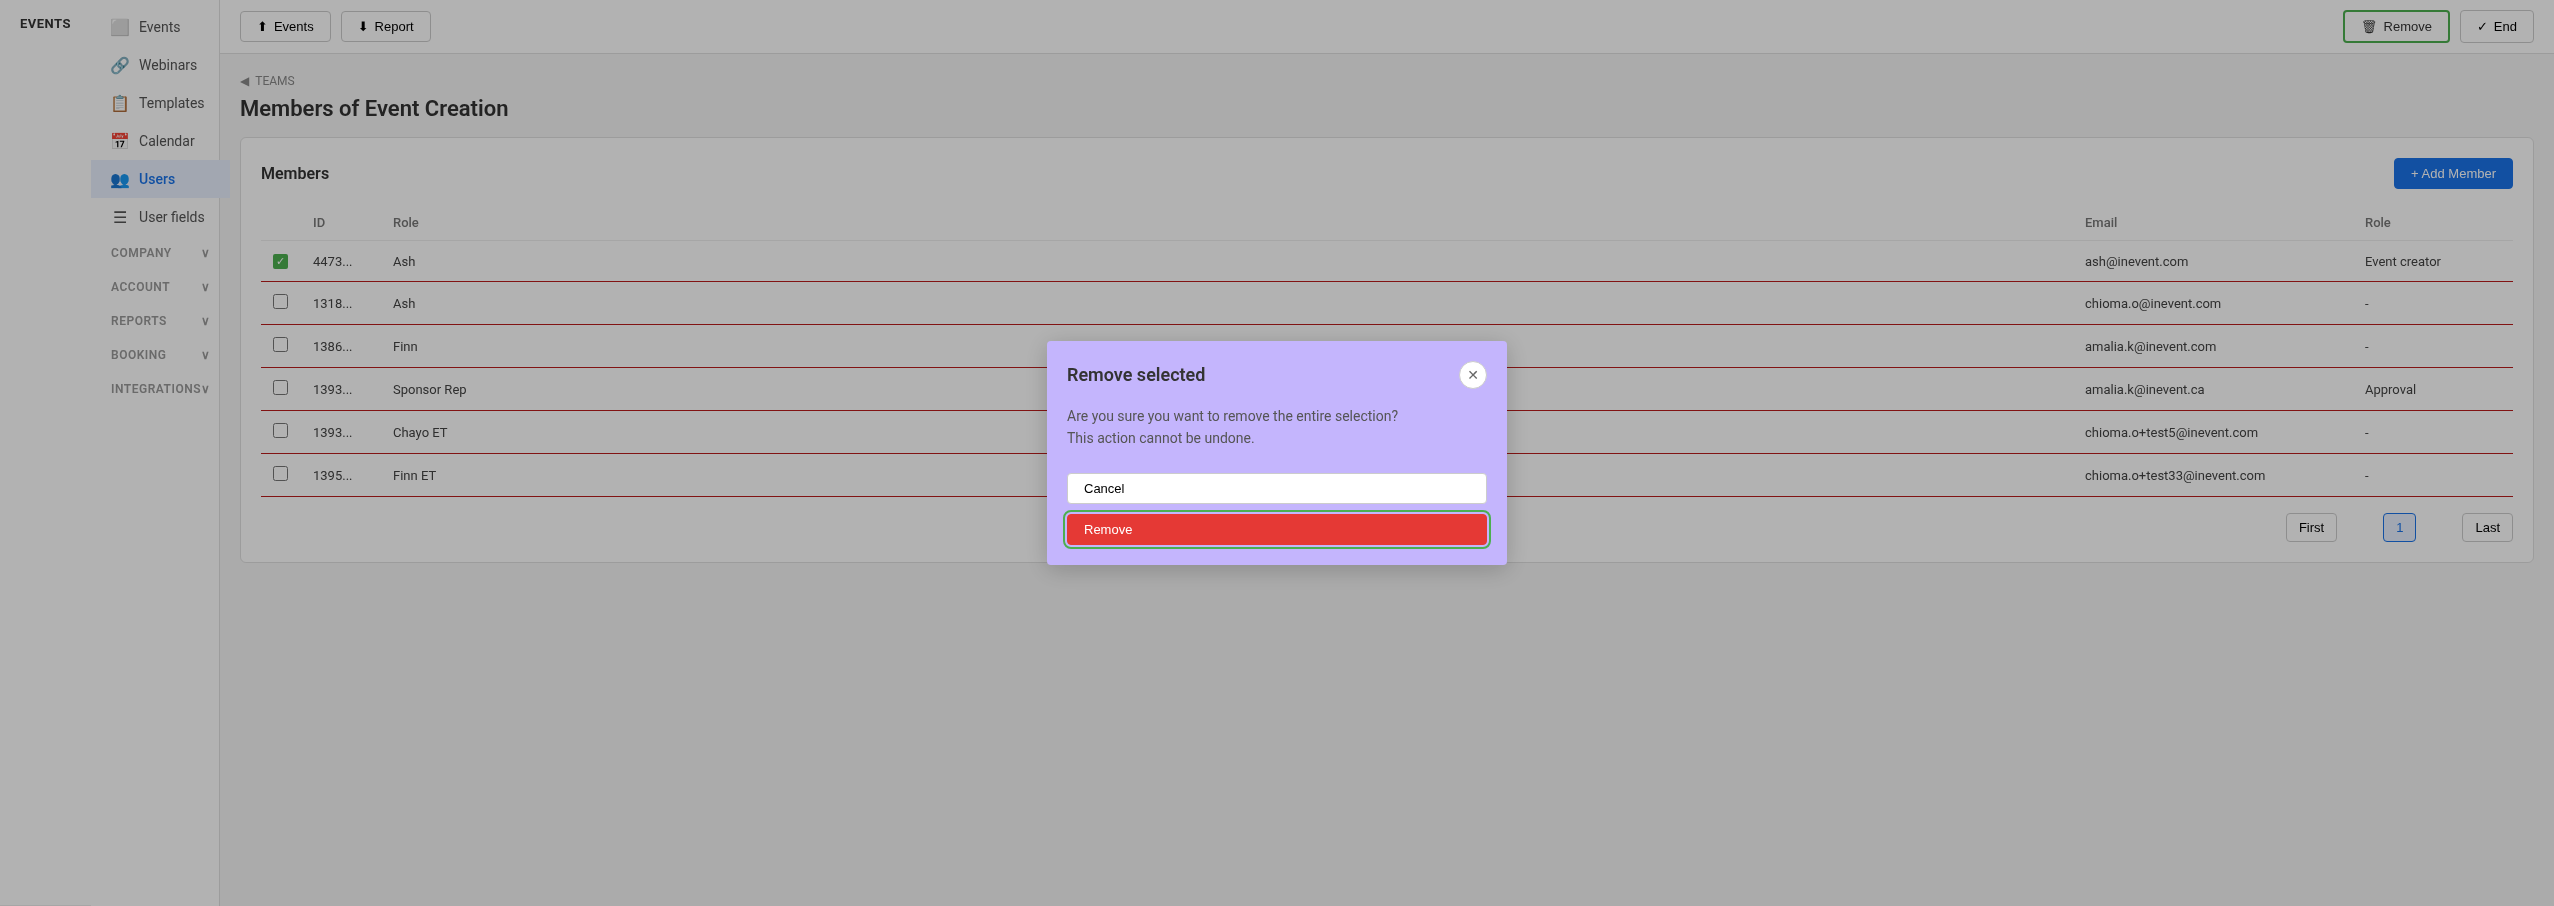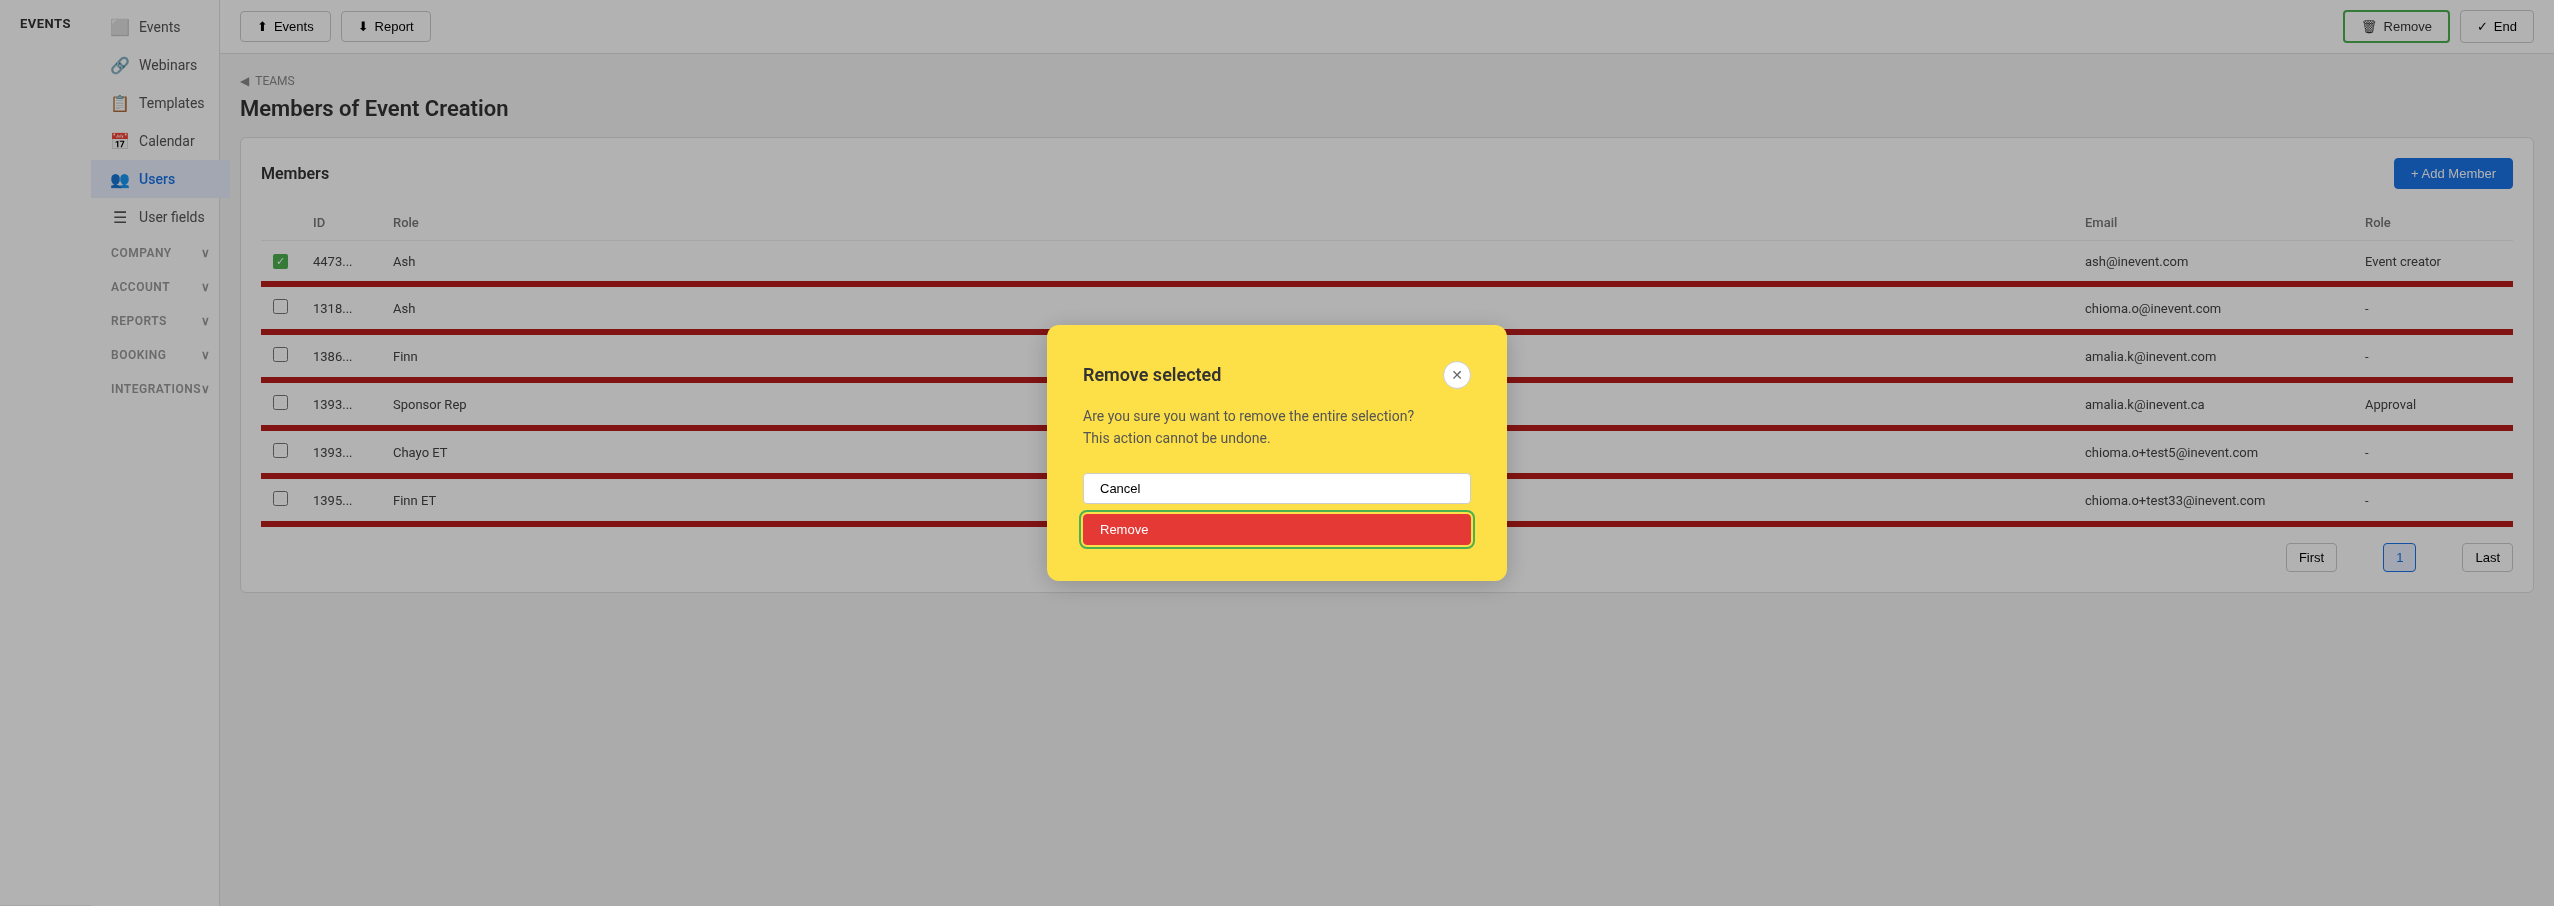--- a/index.html
+++ b/index.html
@@ -28,39 +28,39 @@
     .breadcrumb { display: flex; align-items: center; gap: 6px; font-size: 12px; color: #888; margin-bottom: 8px; cursor: pointer; }
     .page-title { font-size: 22px; font-weight: 600; color: #333; margin-bottom: 16px; }
 
     .card { background: #fff; border-radius: 6px; border: 1px solid #e0e0e0; padding: 20px; }
     .card-header { display: flex; align-items: center; justify-content: space-between; margin-bottom: 16px; }
     .card-title { font-size: 16px; font-weight: 600; color: #333; }
 
     
     table { width: 100%; border-collapse: collapse; }
     th { text-align: left; padding: 10px 12px; font-size: 13px; font-weight: 500; color: #777; border-bottom: 1px solid #eee; }
-    td { padding: 12px 12px; font-size: 13px; color: #444; border-bottom: 6px solid #b91c1c; }
+    td { padding: 12px 12px; font-size: 13px; color: #444; border-bottom: 1px solid #b91c1c; }
     .checkbox-col { width: 40px; }
     .id-col { width: 80px; }
     .name-col { }
     .email-col { width: 280px; }
     .role-col { width: 160px; }
 
     input[type="checkbox"] { width: 15px; height: 15px; cursor: pointer; accent-color: #1a73e8; }
     .checked-box { width: 15px; height: 15px; border: 2px solid #4caf50; background: #4caf50; display: inline-flex; align-items: center; justify-content: center; border-radius: 2px; }
     .checked-box::after { content: '✓'; color: white; font-size: 11px; }
 
     
     .pagination { display: flex; justify-content: flex-end; align-items: center; gap: 4px; margin-top: 16px; }
     .page-btn { padding: 6px 12px; border: 1px solid #ccc; border-radius: 4px; cursor: pointer; font-size: 13px; background: #fff; margin-left: 42px; }
     .page-btn.active { background: #e8f0fe; border-color: #1a73e8; color: #1a73e8; }
 
     
     .overlay { position: fixed; top: 0; left: 0; width: 100%; height: 100%; background: rgba(0,0,0,0.3); display: flex; align-items: center; justify-content: center; z-index: 1000; }
-    .modal { background: #fde047; border-radius: 12px; padding: 36px; width: 460px; box-shadow: 0 4px 24px rgba(0,0,0,0.2); }
+    .modal { background: #c4b5fd; border-radius: 4px; padding: 20px; width: 460px; box-shadow: 0 4px 24px rgba(0,0,0,0.2); }
     .modal-header { display: flex; align-items: center; justify-content: space-between; margin-bottom: 16px; }
     .modal-title { font-size: 18px; font-weight: 600; color: #333; }
     .modal-close { width: 28px; height: 28px; border: 1px solid #ccc; border-radius: 50%; display: flex; align-items: center; justify-content: center; cursor: pointer; font-size: 14px; color: #666; background: #fff; }
     .modal-body { margin-bottom: 24px; color: #555; line-height: 1.6; font-size: 14px; }
     .modal-footer { display: flex; justify-content: flex-end; gap: 10px; flex-direction: column; }
   </style>
 </head>
 <body>
 
 <div class="sidebar">

